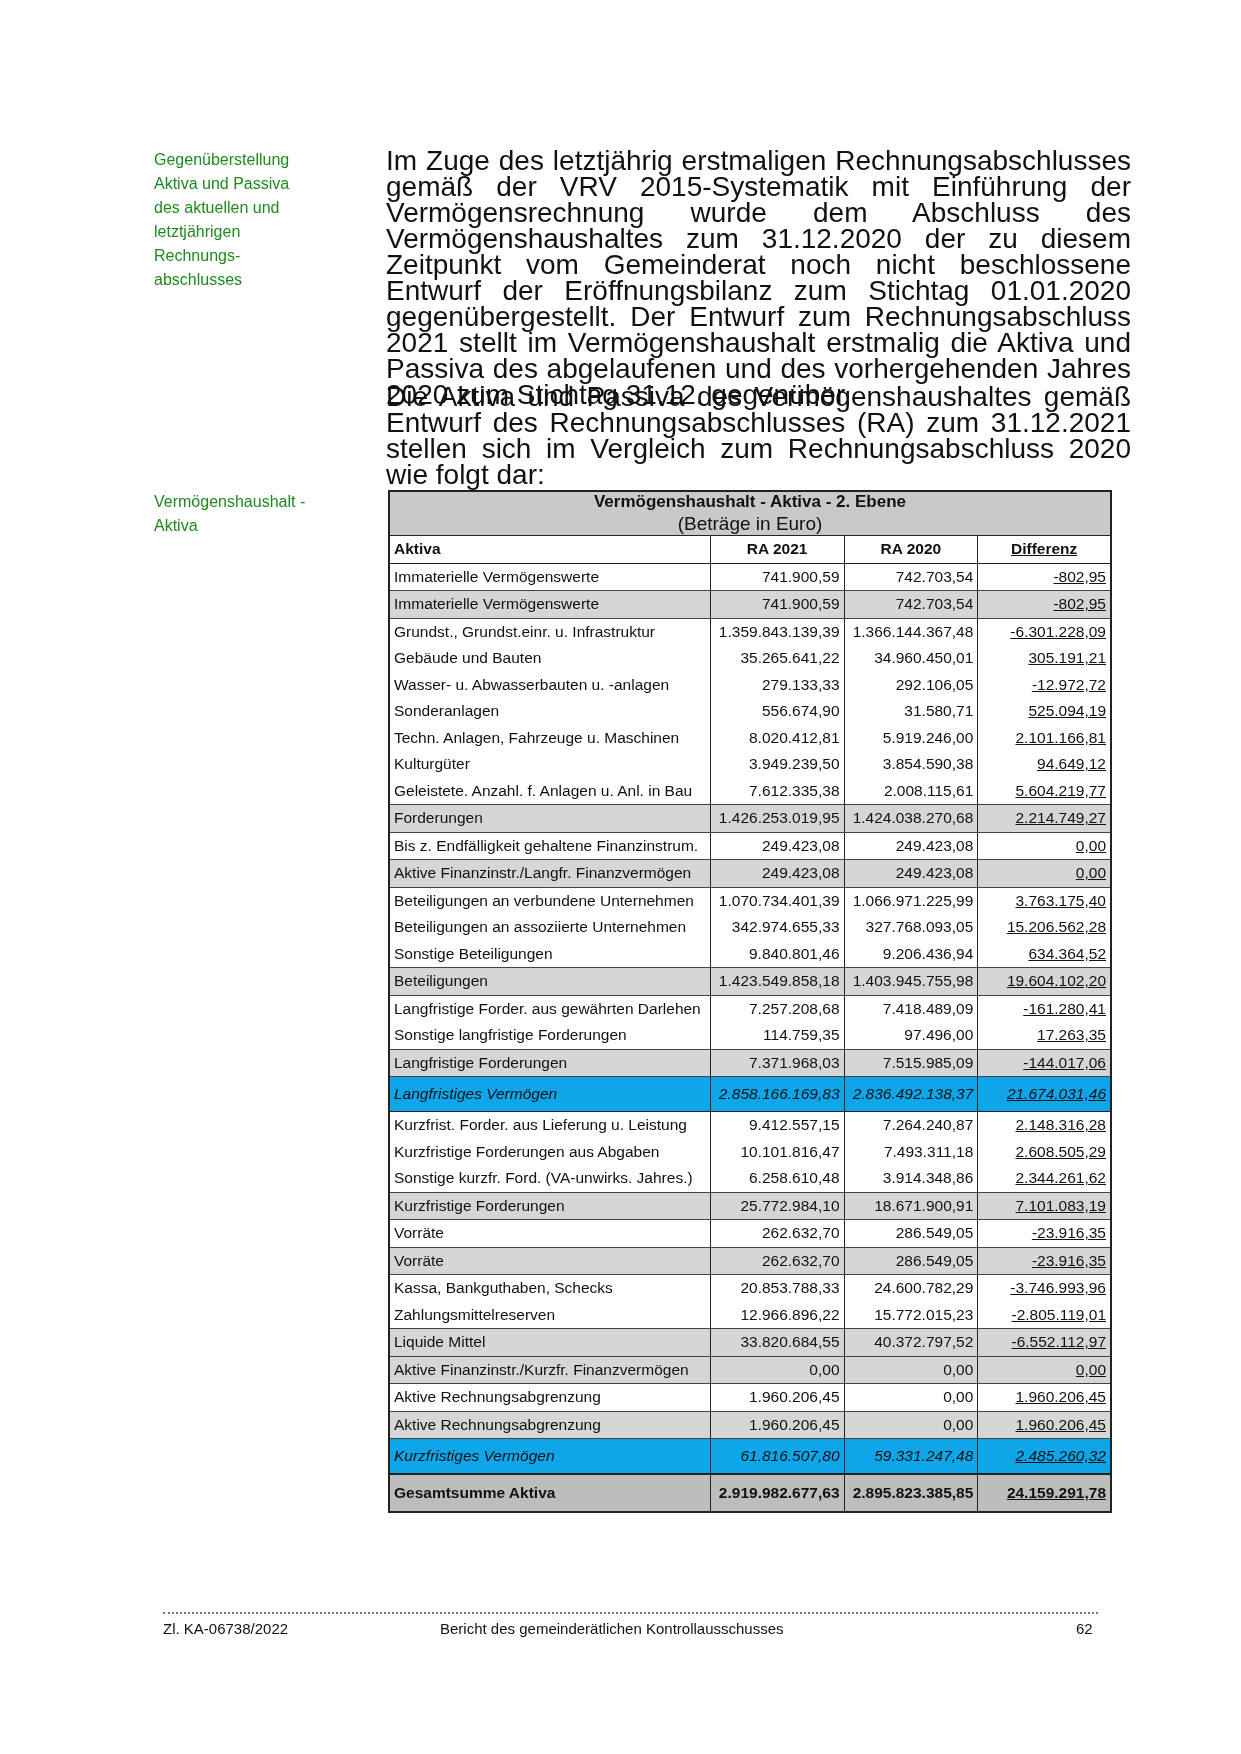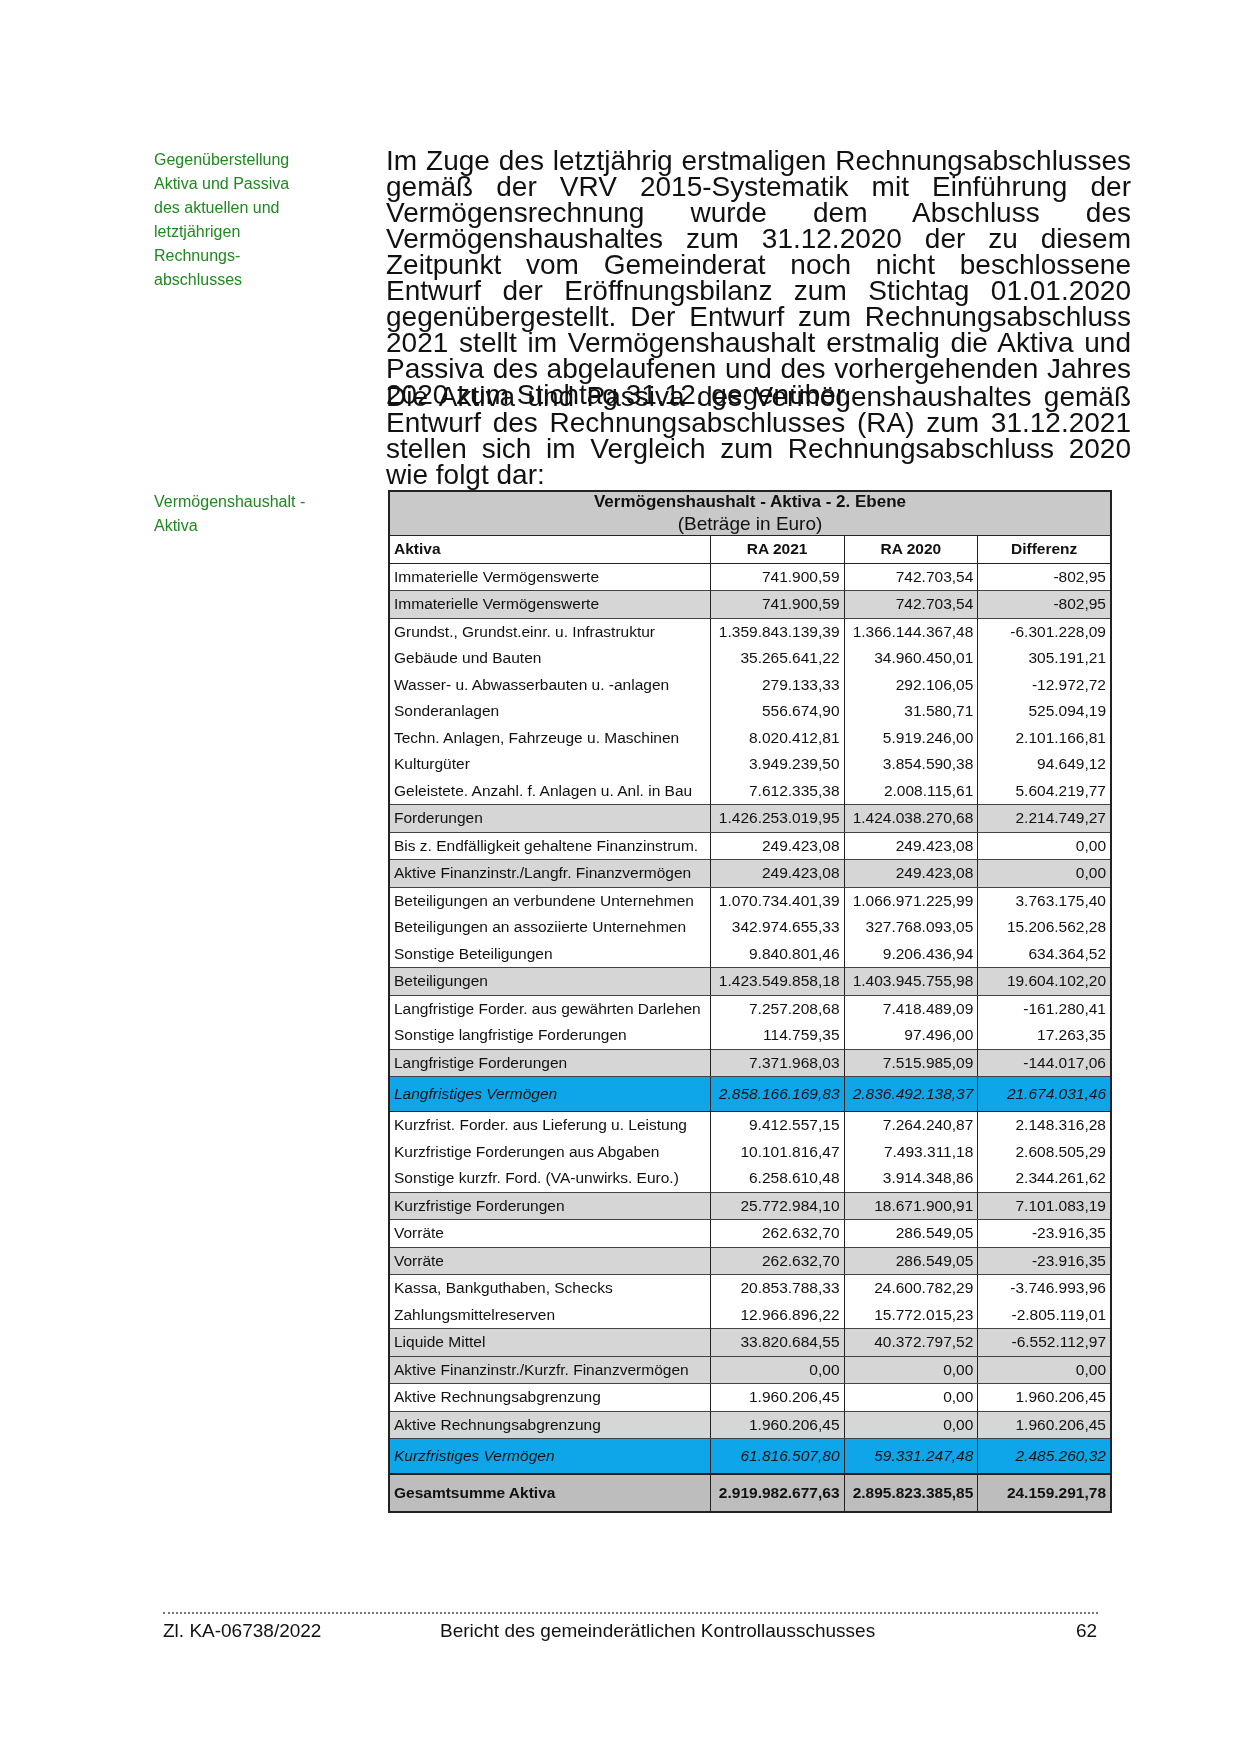--- a/index.html
+++ b/index.html
@@ -9,31 +9,31 @@
   .side-2 { top: 490px; }
   .para { position: absolute; left: 386px; width: 745px; font-size: 28px; line-height: 26px; text-align: justify; }
   .para-1 { top: 148px; }
   .para-2 { top: 384px; }
   table.vh { position: absolute; left: 388px; top: 490px; width: 724px; border-collapse: collapse; font-size: 15.5px; border: 2px solid #222; padding-left: 24px; }
   table.vh td, table.vh th { padding: 0 4px; height: 26.5px; white-space: nowrap; }
   table.vh .c-label { border-right: 1.5px solid #222; border-left: 1px solid #222; width: 312px; text-align: left; }
   table.vh .c-num { border-right: 1.5px solid #222; text-align: right; }
   table.vh .c-2021 { width: 125px; }
   table.vh .c-2020 { width: 125px; }
-  table.vh .c-diff { width: 125px; }
+  table.vh .c-diff { width: 125px; text-decoration: underline; }
   .title-row td { background: #c9c9c9; text-align: center; height: 52px; border-bottom: 1.5px solid #222; padding: 0; }
   .title-main { font-weight: bold; font-size: 17px; display: block; }
   .title-sub { font-size: 19px; display: block; margin-top: 1px; }
   .head-row th { font-weight: bold; height: 28px; border-bottom: 1.5px solid #222; }
   .head-row th.c-num { text-align: center; }
   tr.sub td { background: #d6d6d6; border-top: 1px solid #444; border-bottom: 1px solid #444; }
   tr.big td { background: #0ea5e9; font-style: italic; height: 34px; border-top: 1.5px solid #222; border-bottom: 1.5px solid #222; }
   tr.total td { background: #bdbdbd; font-weight: bold; height: 36px; border-top: 2px solid #222; }
   .footer-line { position: absolute; left: 163px; top: 1612px; width: 935px; border-top: 2px dotted #777; }
-  .footer { position: absolute; top: 1620px; font-size: 19px; }
+  .footer { position: absolute; top: 1620px; font-size: 15px; }
   .f-left { left: 163px; }
   .f-center { left: 440px; }
   .f-right { left: 1076px; }
 </style>
 </head>
 <body>
 
 <div class="side side-1">
   <div>Gegenüberstellung</div>
   <div>Aktiva und Passiva</div>
@@ -193,21 +193,21 @@
         <td class="c-num c-2020">7.264.240,87</td>
         <td class="c-num c-diff">2.148.316,28</td>
       </tr>
       <tr class="item">
         <td class="c-label">Kurzfristige Forderungen aus Abgaben</td>
         <td class="c-num c-2021">10.101.816,47</td>
         <td class="c-num c-2020">7.493.311,18</td>
         <td class="c-num c-diff">2.608.505,29</td>
       </tr>
       <tr class="item">
-        <td class="c-label">Sonstige kurzfr. Ford. (VA-unwirks. Euro.)</td>
+        <td class="c-label">Sonstige kurzfr. Ford. (VA-unwirks. Jahres.)</td>
         <td class="c-num c-2021">6.258.610,48</td>
         <td class="c-num c-2020">3.914.348,86</td>
         <td class="c-num c-diff">2.344.261,62</td>
       </tr>
       <tr class="sub">
         <td class="c-label">Kurzfristige Forderungen</td>
         <td class="c-num c-2021">25.772.984,10</td>
         <td class="c-num c-2020">18.671.900,91</td>
         <td class="c-num c-diff">7.101.083,19</td>
       </tr>

